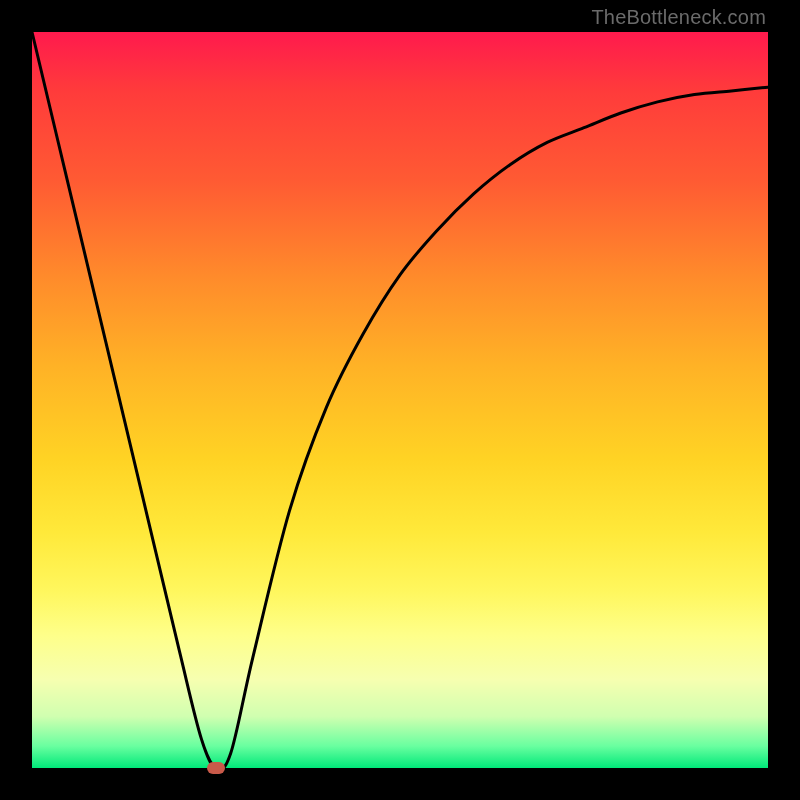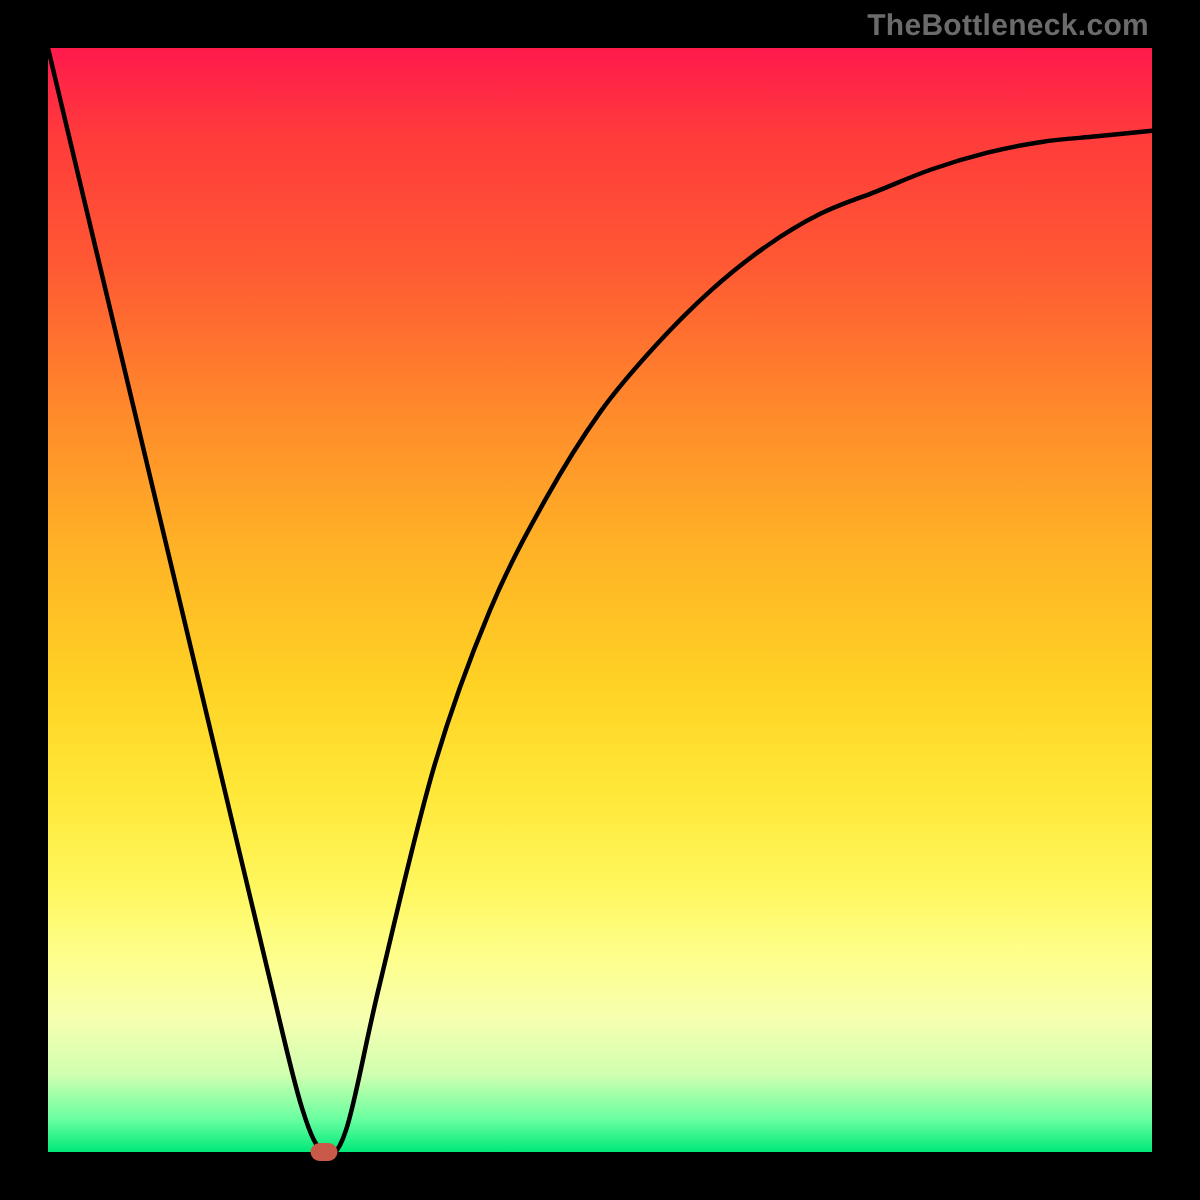--- a/index.html
+++ b/index.html
@@ -44,21 +44,21 @@
       #6affa0 97%,
       #00e879 100%
     );
   }
   .watermark {
     position: absolute;
     top: 6px;
     right: 34px;
     color: #6b6b6b;
     font-size: 20px;
-    font-weight: 700;
+    font-weight: 400;
     letter-spacing: 0.2px;
     user-select: none;
   }
   svg.curve {
     position: absolute;
     left: 0; top: 0;
     width: 800px;
     height: 800px;
     pointer-events: none;
   }

